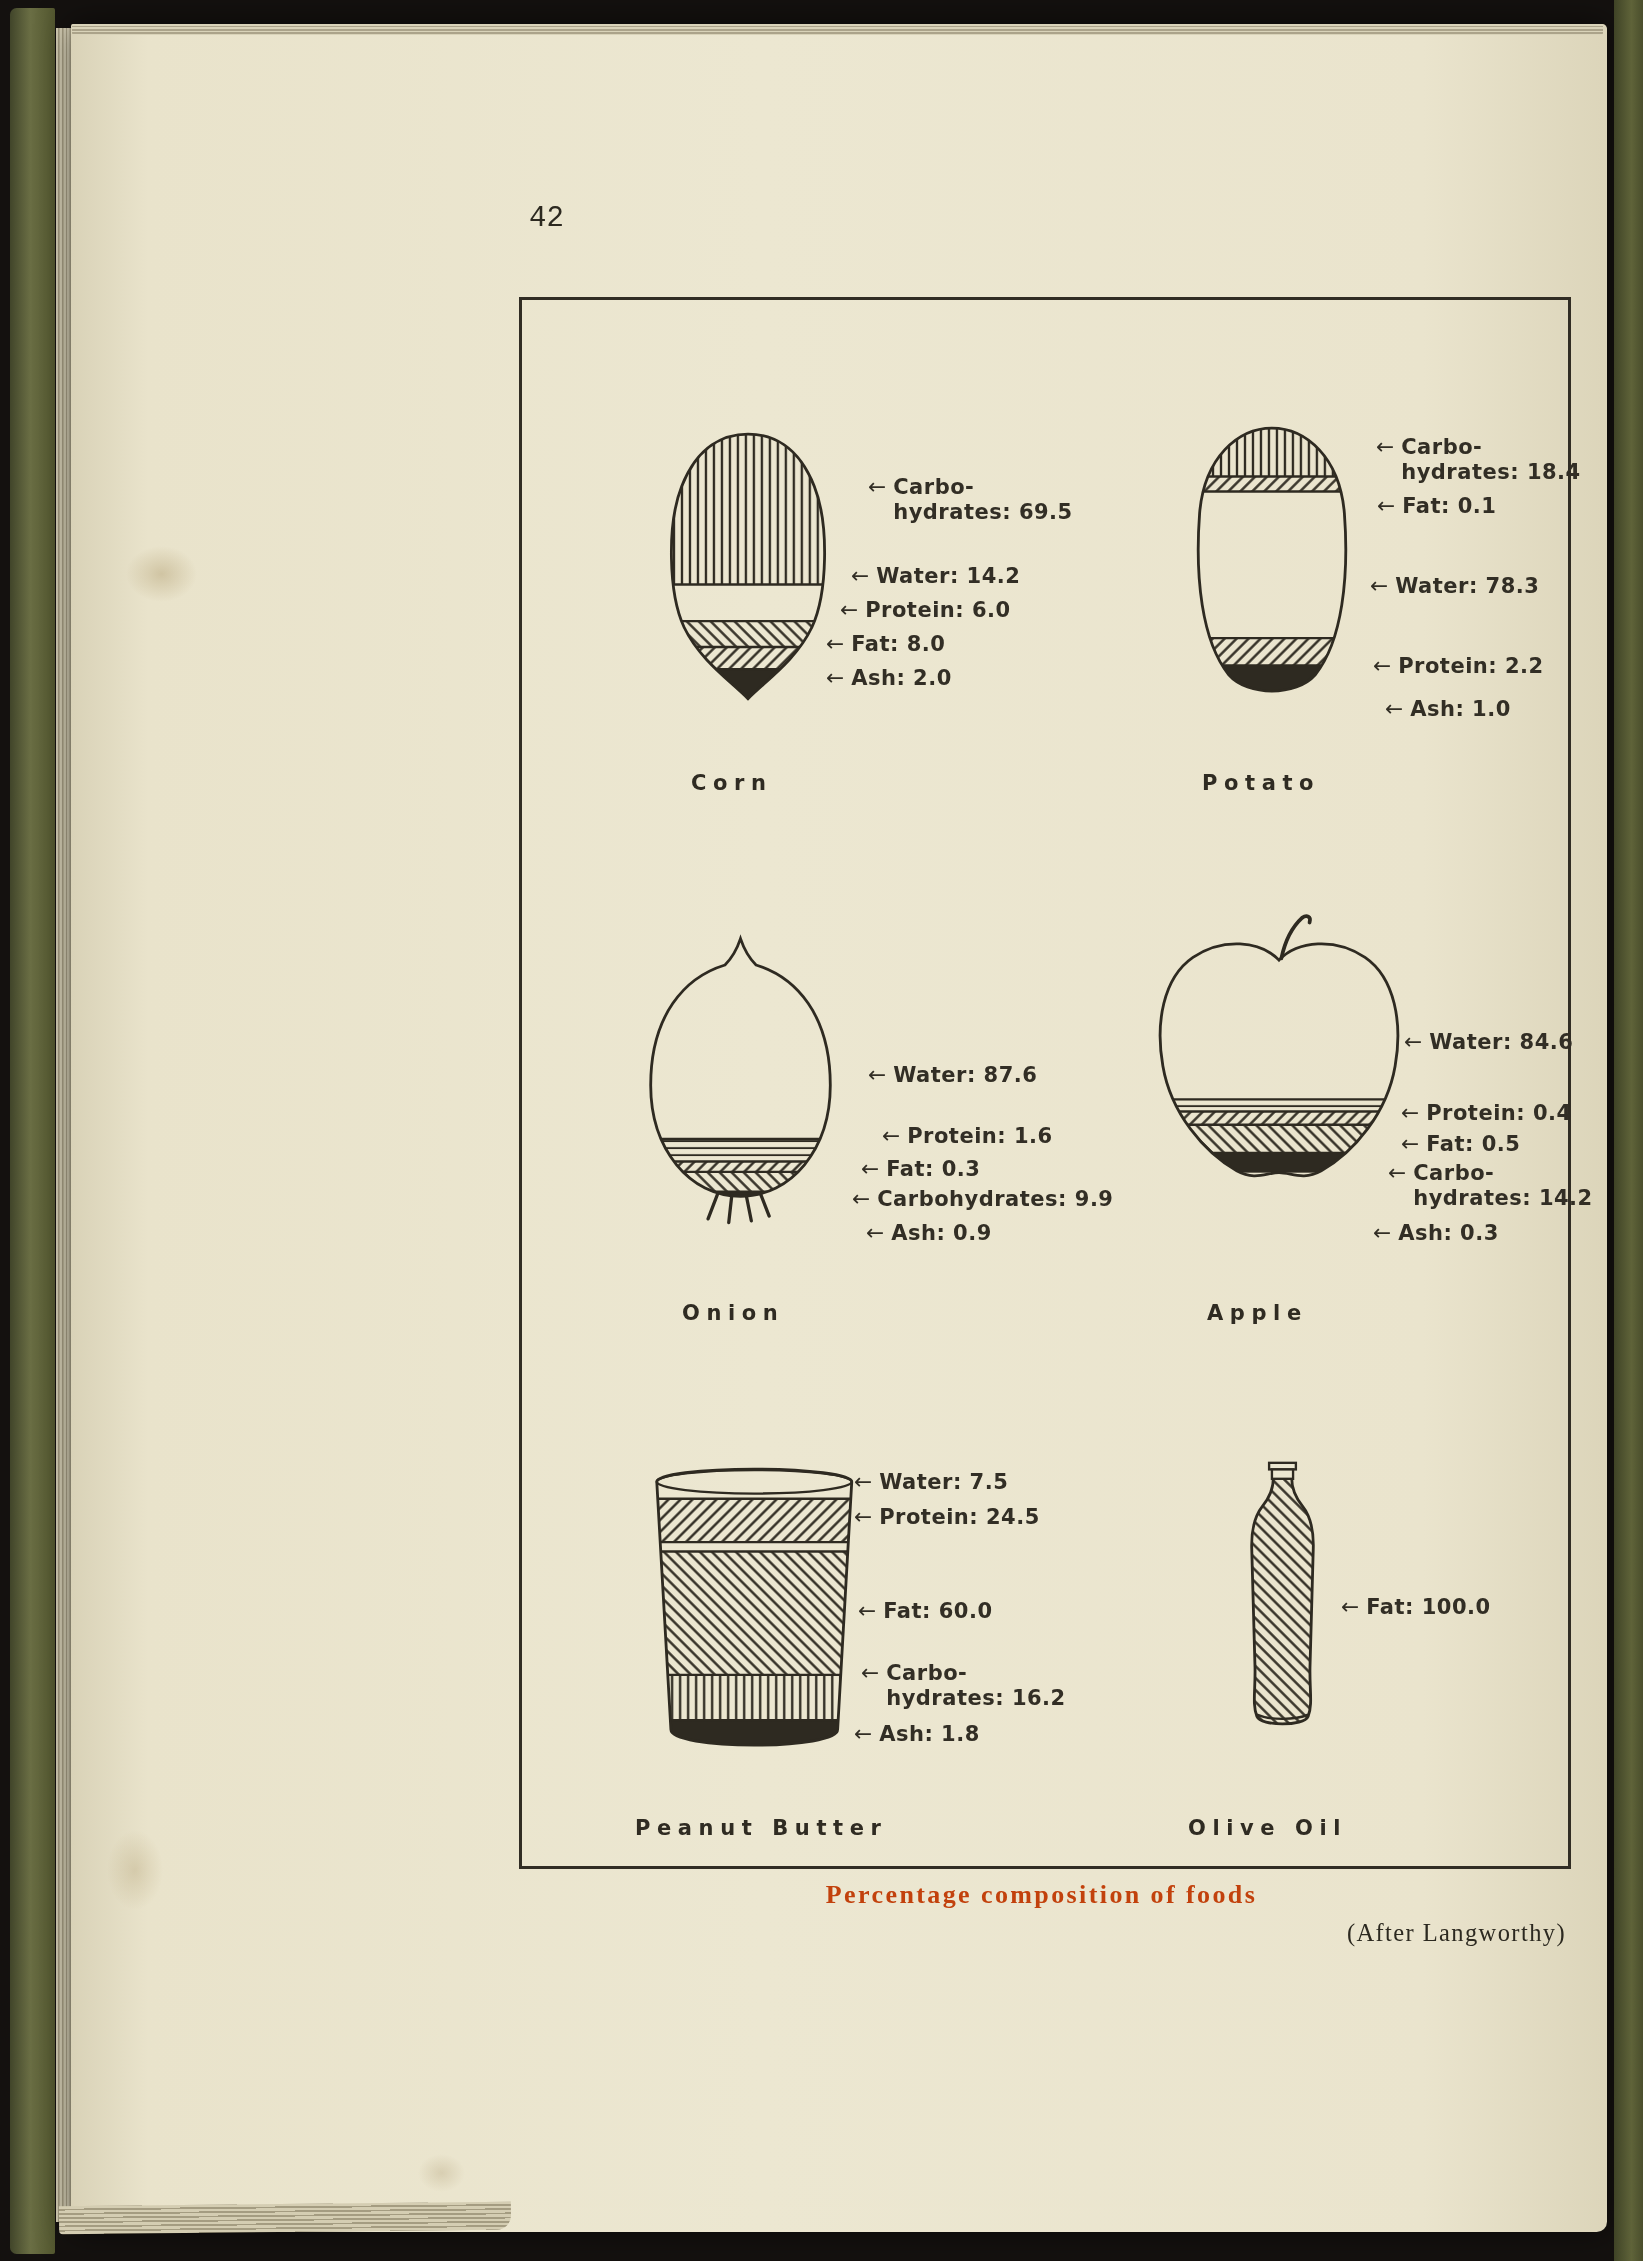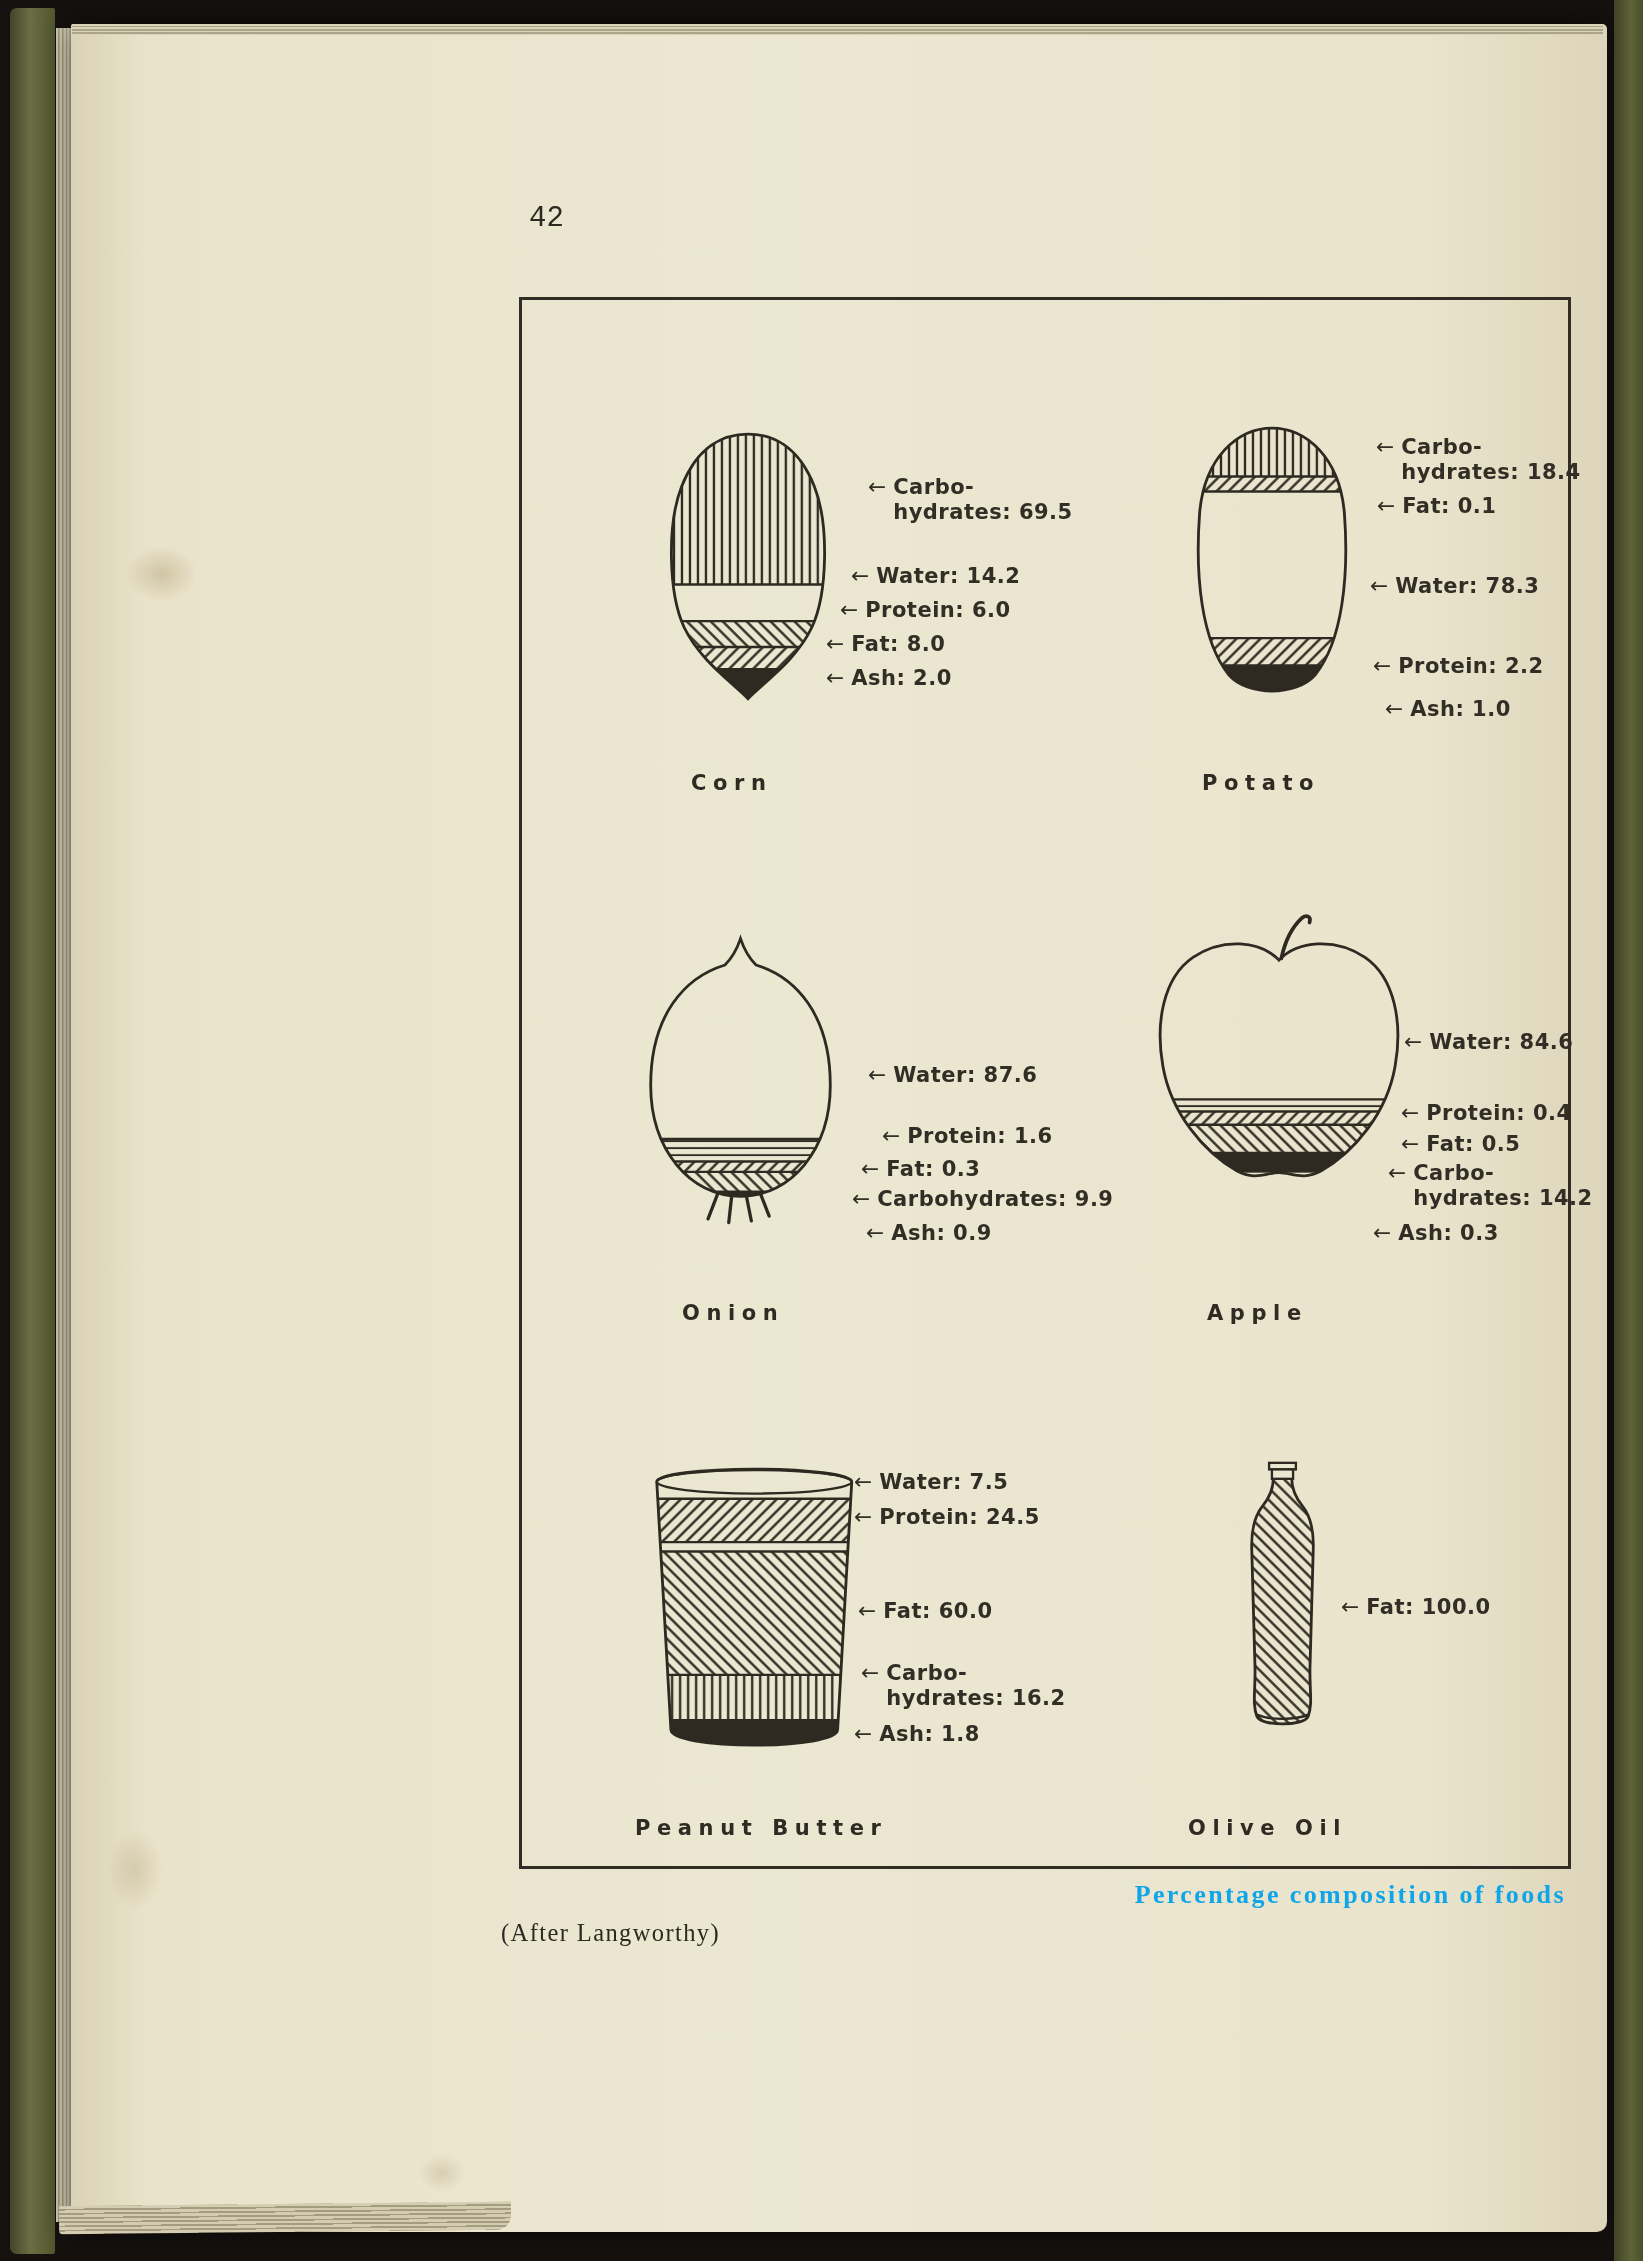--- a/index.html
+++ b/index.html
@@ -28,23 +28,23 @@
   .stain.s2{left:107px;top:1830px;width:56px;height:80px;
          background:radial-gradient(closest-side,rgba(150,125,70,.22),rgba(150,125,70,0));}
   .stain.s3{left:418px;top:2154px;width:47px;height:38px;
          background:radial-gradient(closest-side,rgba(140,115,65,.20),rgba(140,115,65,0));}
   
   .page-num{position:absolute;left:529px;top:202px;font-family:Liberation Mono, monospace;
          font-size:29px;color:#2c2920;}
   .page-title{position:absolute;left:635px;top:202px;width:837px;text-align:center;
          font-family:"Liberation Serif",serif;font-size:31px;letter-spacing:3.3px;word-spacing:7.5px;color:#2c2920;}
   .fig-frame{position:absolute;left:519px;top:297px;width:1046px;height:1566px;border:3.3px solid #312d24;}
-  .fig-cap1{position:absolute;left:517px;top:1880px;width:1049px;text-align:right;
-         font-family:"Liberation Serif",serif;font-weight:bold;font-size:26px;letter-spacing:2.4px;color:#0ea5e9;}
-  .fig-cap2{position:absolute;left:501px;top:1919px;width:1049px;text-align:left;
+  .fig-cap1{position:absolute;left:517px;top:1880px;width:1049px;text-align:center;
+         font-family:"Liberation Serif",serif;font-weight:bold;font-size:26px;letter-spacing:2.4px;color:#c2410c;}
+  .fig-cap2{position:absolute;left:517px;top:1919px;width:1049px;text-align:right;
          font-family:"Liberation Serif",serif;font-size:24.5px;letter-spacing:1.4px;color:#2c2920;}
   
   .food-svg{position:absolute;}
   .lbl{position:absolute;display:flex;align-items:flex-start;gap:6.6px;
        font-weight:bold;font-size:21px;line-height:1.18;color:#322e25;letter-spacing:0.5px;}
   .lbl .arr{font-weight:normal;font-size:21.6px;line-height:1.1;}
   .lbl .txt{white-space:pre-line;}
   .food-name{position:absolute;font-weight:bold;font-size:21px;letter-spacing:6.6px;color:#2f2b22;}
 </style>
 </head>

